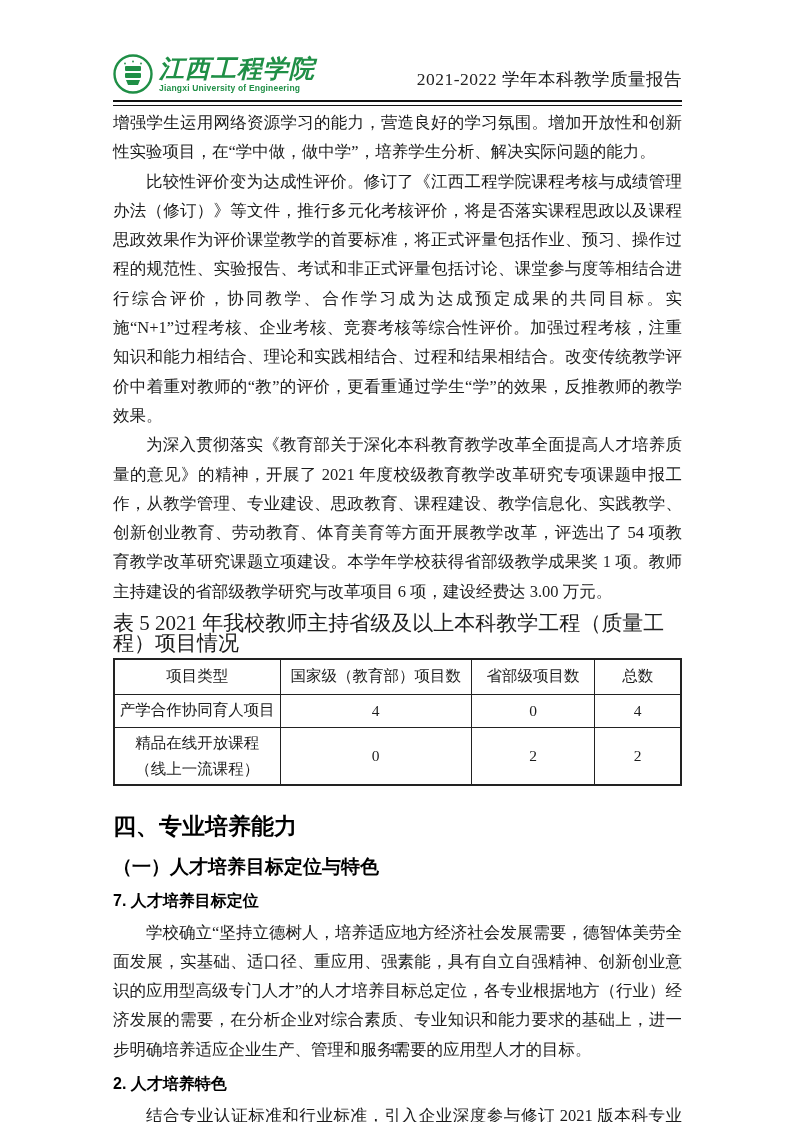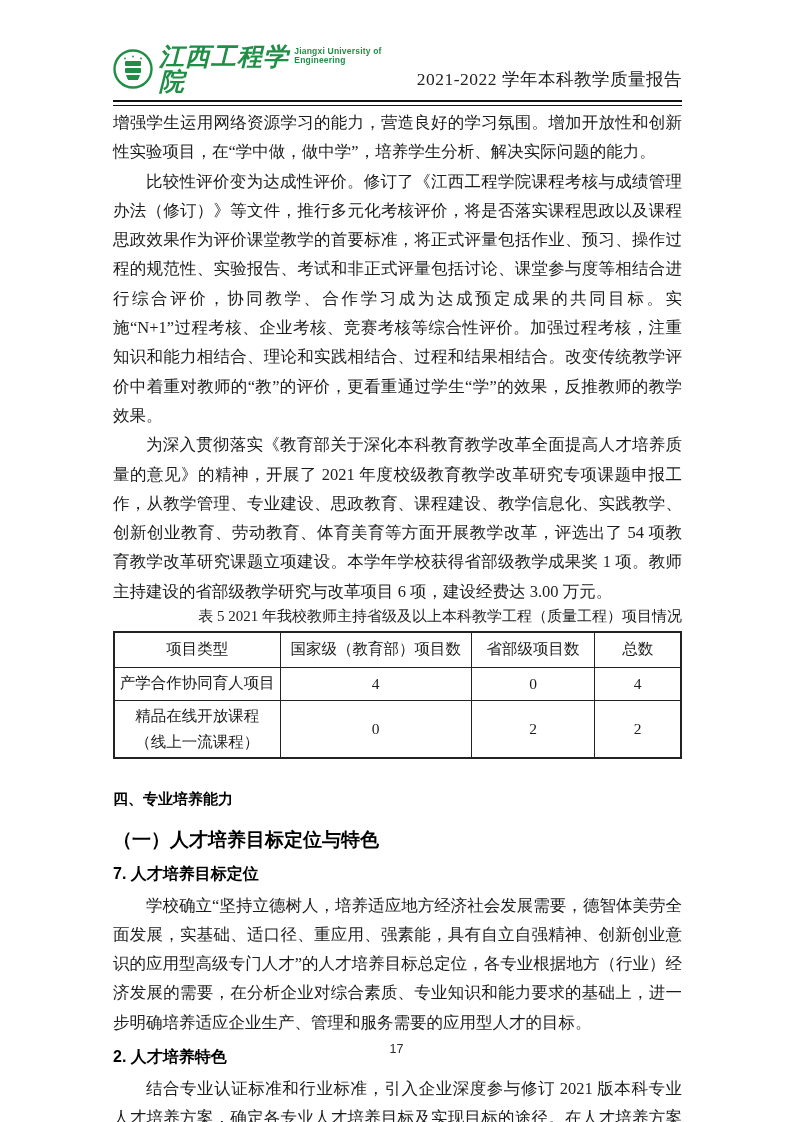--- a/index.html
+++ b/index.html
@@ -17,21 +17,21 @@
   
   .page-header {
     display: flex;
     justify-content: space-between;
     align-items: flex-end;
     padding-top: 42px;
     height: 52px;
   }
   .logo { display: flex; align-items: center; gap: 6px; }
   .seal { width: 40px; height: 40px; flex: 0 0 auto; }
-  .logo-text { display: flex; flex-direction: row; line-height: 1; }
+  .logo-text { display: flex; flex-direction: column; line-height: 1; }
   .logo-cn {
     font-family: "Liberation Serif", serif;
     font-weight: bold; font-style: italic;
     font-size: 25px; letter-spacing: 1px;
   }
   .logo-en {
     font-family: "Liberation Sans", sans-serif;
     font-weight: bold; font-size: 8.5px; margin-top: 3px; letter-spacing: 0.2px;
   }
   .header-title {
@@ -45,22 +45,22 @@
   }
   
   main { margin-top: 2px; }
   .body-p {
     margin: 0; font-size: 16.5px; line-height: 29.3px;
     text-align: justify; text-indent: 2em;
   }
   .body-p.no-indent { text-indent: 0; }
   
   .table-caption {
-    text-align: right;
-    font-size: 15px; line-height: 20px; color: #1c1c1c;
+    margin-top: 7px; text-align: left;
+    font-size: 21px; line-height: 20px; color: #1c1c1c;
   }
   table.projects {
     margin-top: 5px; width: 100%;
     border-collapse: collapse;
     border: 2px solid #222;
     font-size: 15.5px; color: #1c1c1c;
     table-layout: fixed;
   }
   table.projects th, table.projects td {
     border: 1px solid #222;
@@ -69,21 +69,21 @@
     padding: 2px 4px;
   }
   table.projects thead tr { height: 35px; }
   tr.row-1 { height: 33px; }
   tr.row-2 { height: 52px; }
   .cell-multiline { white-space: pre-line; line-height: 26px; }
   
   .h-level1 {
     margin: 25px 0 12px 0;
     font-family: "Liberation Sans", "DejaVu Sans", sans-serif;
-    font-weight: bold; font-size: 15px; line-height: 30px; color: #000;
+    font-weight: bold; font-size: 23px; line-height: 30px; color: #000;
   }
   .h-level2 {
     margin: 10px 0 0 0;
     font-family: Liberation Sans, sans-serif;
     font-weight: bold; font-size: 19px; line-height: 28px; color: #000;
   }
   .h-level3 {
     margin: 8px 0 0 0;
     font-family: "Liberation Sans", "DejaVu Sans", sans-serif;
     font-weight: bold; font-size: 16px; line-height: 24px; color: #000;

